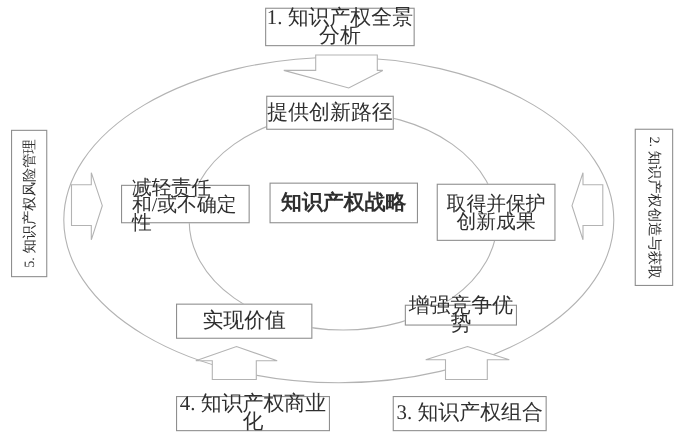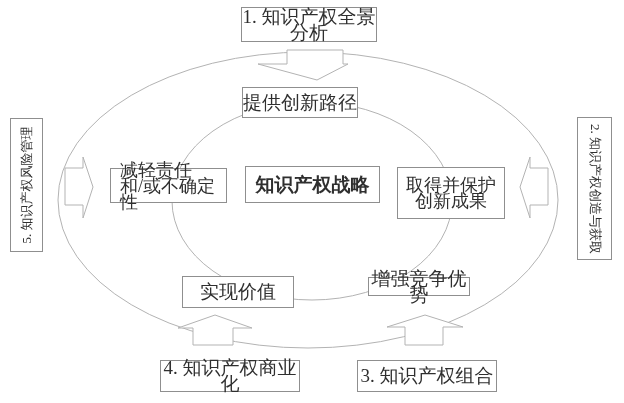--- a/index.html
+++ b/index.html
@@ -92,21 +92,21 @@
   <div class="node small left-align" style="left:110px; top:168px; width:117px; height:35px;">
     <span>减轻责任
 和/或不确定性</span>
   </div>
 
   <div class="node small" style="left:397px; top:167px; width:108px; height:52px;">
     <span>取得并保护
 创新成果</span>
   </div>
 
-  <div class="node" style="left:160px; top:276px; width:112px; height:32px;margin-left:22px;">
+  <div class="node" style="left:160px; top:276px; width:124px; height:32px;">
     <span>实现价值</span>
   </div>
 
   <div class="node" style="left:368px; top:277px; width:102px; height:19px;">
     <span>增强竞争优势</span>
   </div>
 
 </div>
 
 </body></html>

